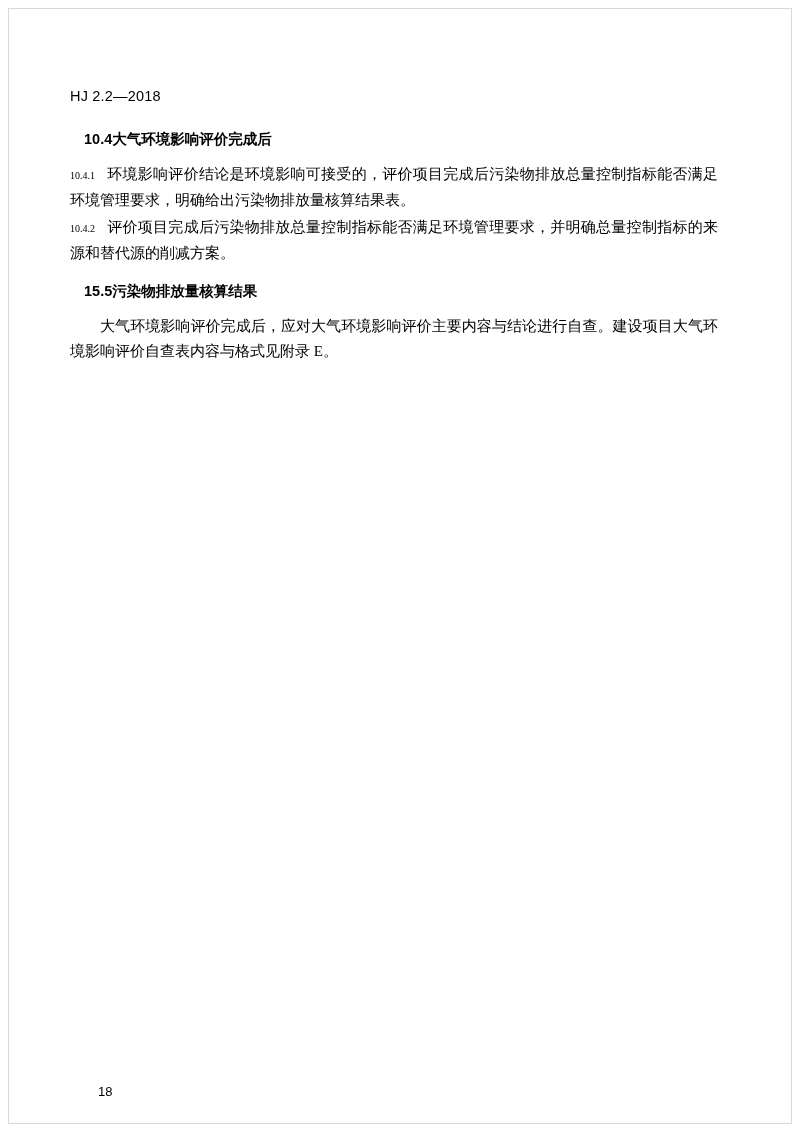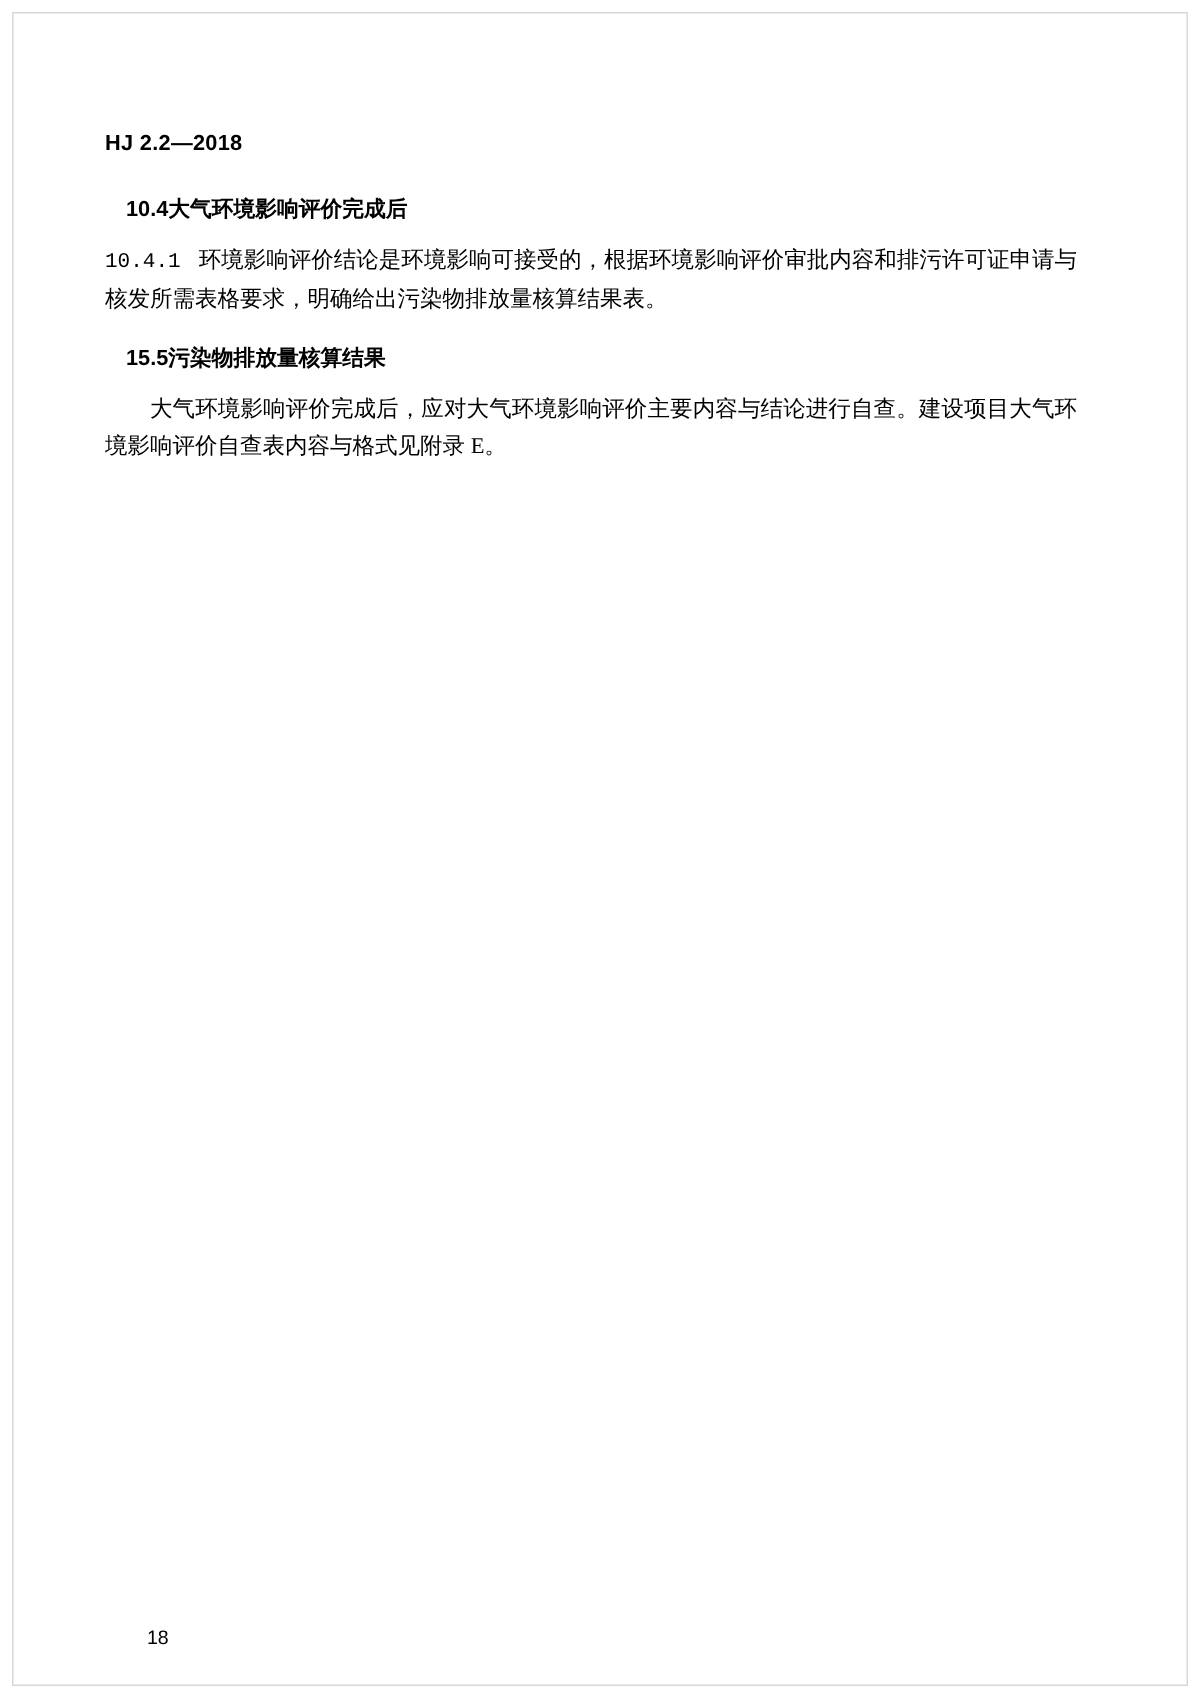--- a/index.html
+++ b/index.html
@@ -31,21 +31,21 @@
 
   .content {
     position: absolute;
     left: 70px;
     top: 88px;
     width: 648px;
   }
 
   .doc-code {
     font-family: "Liberation Sans", "DejaVu Sans", sans-serif;
-    font-weight: bold;
+    font-weight: normal;
     font-size: 14.5px;
     letter-spacing: 0.2px;
     margin-bottom: 26px;
   }
 
   .clause-head {
     font-family: "Liberation Sans", "DejaVu Sans", sans-serif;
     font-weight: bold;
     font-size: 14.5px;
     margin: 0 0 13px 0;
@@ -56,22 +56,22 @@
   }
 
   .para {
     font-size: 15px;
     line-height: 25px;
     text-align: justify;
     text-justify: inter-ideograph;
     margin: 0 0 2px 0;
   }
   .para .lbl {
-    font-family: Liberation Mono, monospace;
-    font-size: 14px;
+    font-family: Liberation Serif, serif;
+    font-size: 10px;
     margin-right: 12px;
   }
   .para.indent {
     text-indent: 2em;
   }
 
   .gap-block {
     height: 14px;
   }
 
@@ -92,23 +92,26 @@
 
   <div class="content">
 
     <div class="doc-code">HJ 2.2—2018</div>
 
     <div class="clause-head">
       <span class="num">10.4</span><span>大气环境影响评价完成后</span>
     </div>
 
     <p class="para">
-      <span class="lbl">10.4.1</span><span>环境影响评价结论是环境影响可接受的，根据环境影响评价审批内容和排污许可证申请与核发所需表格要求，明确给出污染物排放量核算结果表。</span>
+      <span class="lbl">10.4.1</span><span>环境影响评价结论是环境影响可接受的，评价项目完成后污染物排放总量控制指标能否满足环境管理要求，明确给出污染物排放量核算结果表。</span>
     </p>
 
+    <p class="para">
+      <span class="lbl">10.4.2</span><span>评价项目完成后污染物排放总量控制指标能否满足环境管理要求，并明确总量控制指标的来源和替代源的削减方案。</span>
+    </p>
 
     <div class="gap-block"></div>
 
     <div class="clause-head">
       <span class="num">15.5</span><span>污染物排放量核算结果</span>
     </div>
 
     <p class="para indent">大气环境影响评价完成后，应对大气环境影响评价主要内容与结论进行自查。建设项目大气环境影响评价自查表内容与格式见附录 E。</p>
 
   </div>

